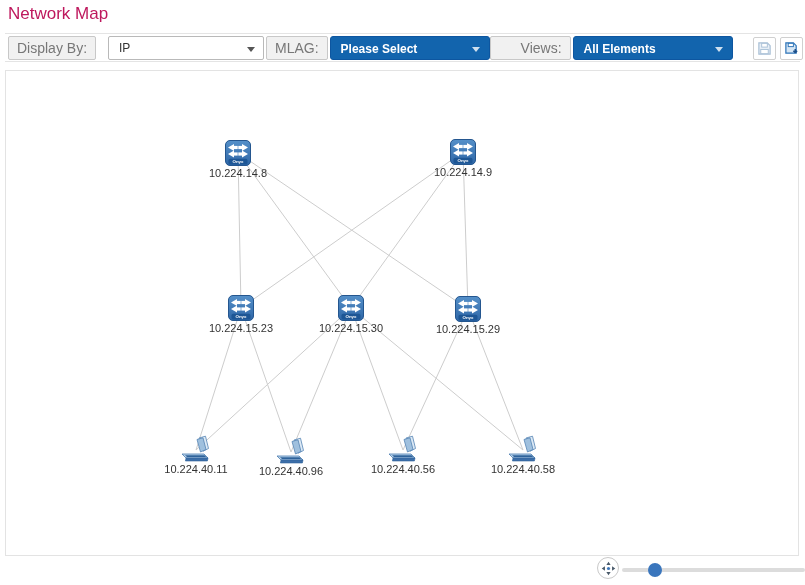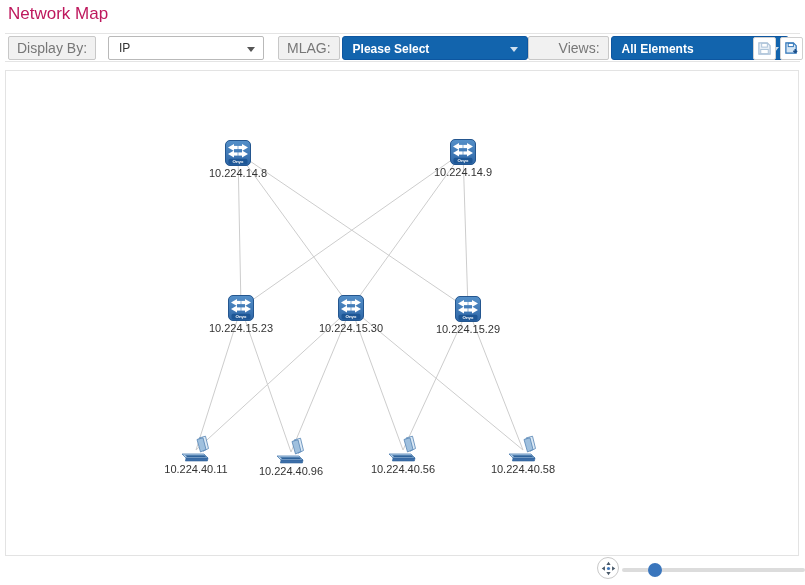--- a/index.html
+++ b/index.html
@@ -57,28 +57,28 @@
 
   <div class="page-title">Network Map</div>
 
   <div class="toolbar">
     <div class="tb-label">Display By:</div>
     <div class="tb-select" style="width:156px;">
       <span>IP</span>
       <span class="caret"></span>
     </div>
 
-    <div class="tb-label" style="margin-left:14px;">MLAG:</div>
-    <div class="tb-blue" style="width:186px;">
+    <div class="tb-label" style="margin-left:2px;">MLAG:</div>
+    <div class="tb-blue" style="width:160px;">
       <span>Please Select</span>
       <span class="caret"></span>
     </div>
 
     <div class="tb-label" style="padding-left:30px;">Views:</div>
-    <div class="tb-blue" style="width:178px;">
+    <div class="tb-blue" style="width:160px;">
       <span>All Elements</span>
       <span class="caret"></span>
     </div>
 
     <div class="icon-group">
       <div class="icon-btn" title="">
         <svg width="15" height="15" viewBox="0 0 16 16">
           <path d="M2 2 h9 l3 3 v9 h-12 z" fill="#e9f0f7" stroke="#a9c0d6" stroke-width="1.3"></path>
           <rect x="5" y="2.5" width="6" height="4" fill="#fff" stroke="#a9c0d6" stroke-width="1"></rect>
           <rect x="4" y="9" width="8" height="4.5" fill="#fff" stroke="#a9c0d6" stroke-width="1"></rect>

